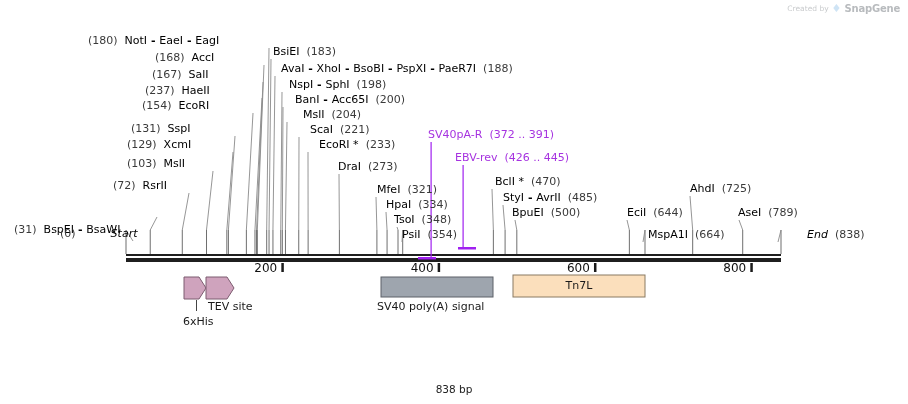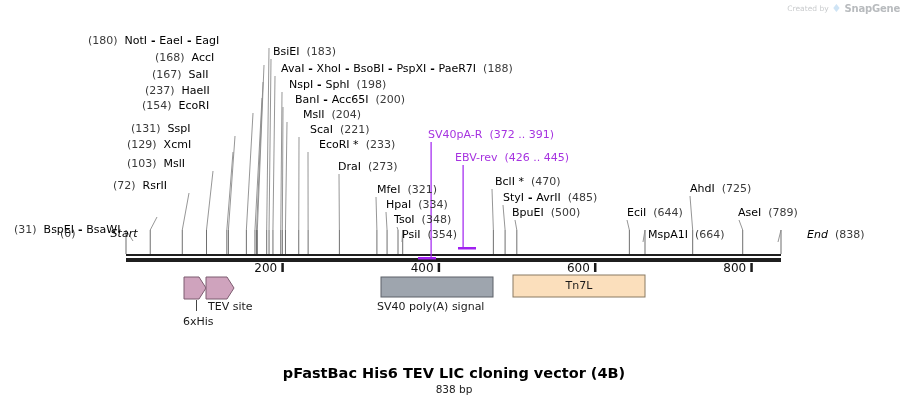--- a/index.html
+++ b/index.html
@@ -167,15 +167,14 @@
       <div class="ticklbl" style="left: 566.974px; top: 261px;">600</div>
       <div class="ticklbl" style="left: 723.298px; top: 261px;">800</div>
     </div>
   <div id="featlayer">
       <div class="ftlbl" style="left: 183px; top: 315px;">6xHis</div>
       <div class="ftlbl" style="left: 208px; top: 300px;">TEV site</div>
       <div class="ftlbl" style="left: 377px; top: 300px;">SV40 poly(A) signal</div>
       <div class="ftlbl" style="left: 513px; top: 279px; width: 132px; text-align: center;">Tn7L</div>
     </div>
 
-  <div class="title" style="left:0;top:365px;">pFastBac His6 TEV LIC cloning vector (4B)</div>
   <div class="subtitle" style="left:0;top:383px;">838 bp</div>
 </div>
 
 </body></html>

